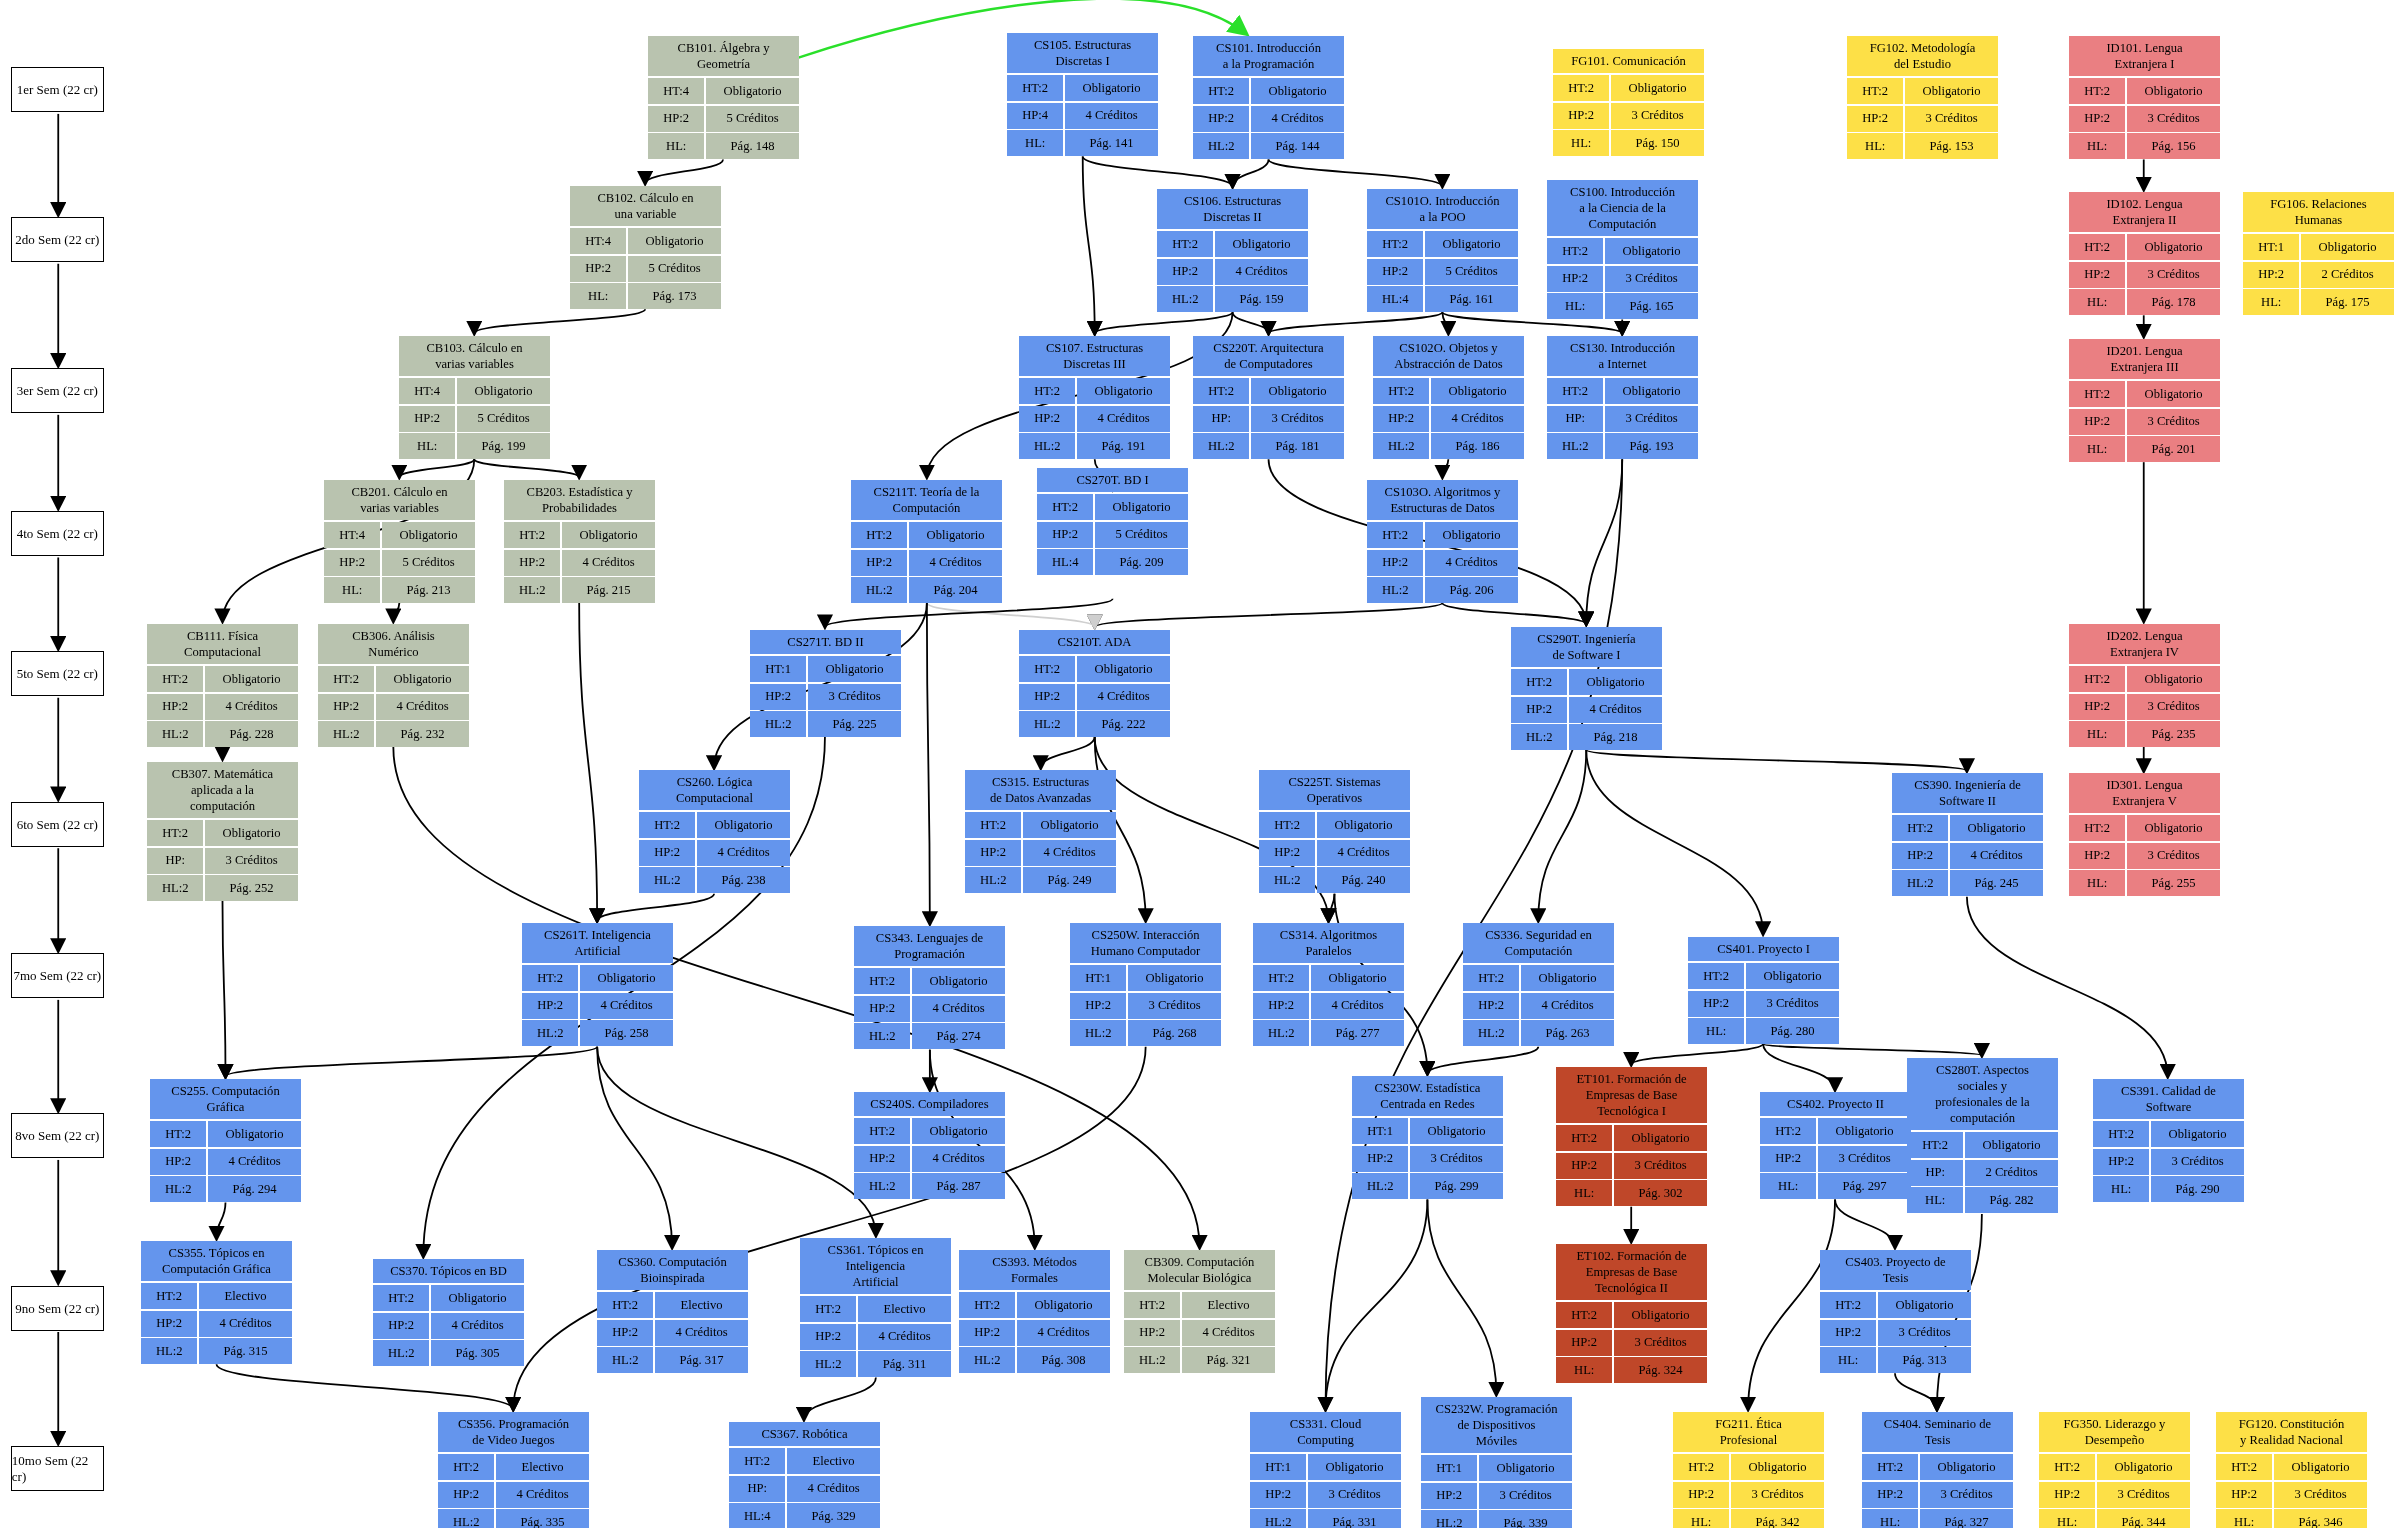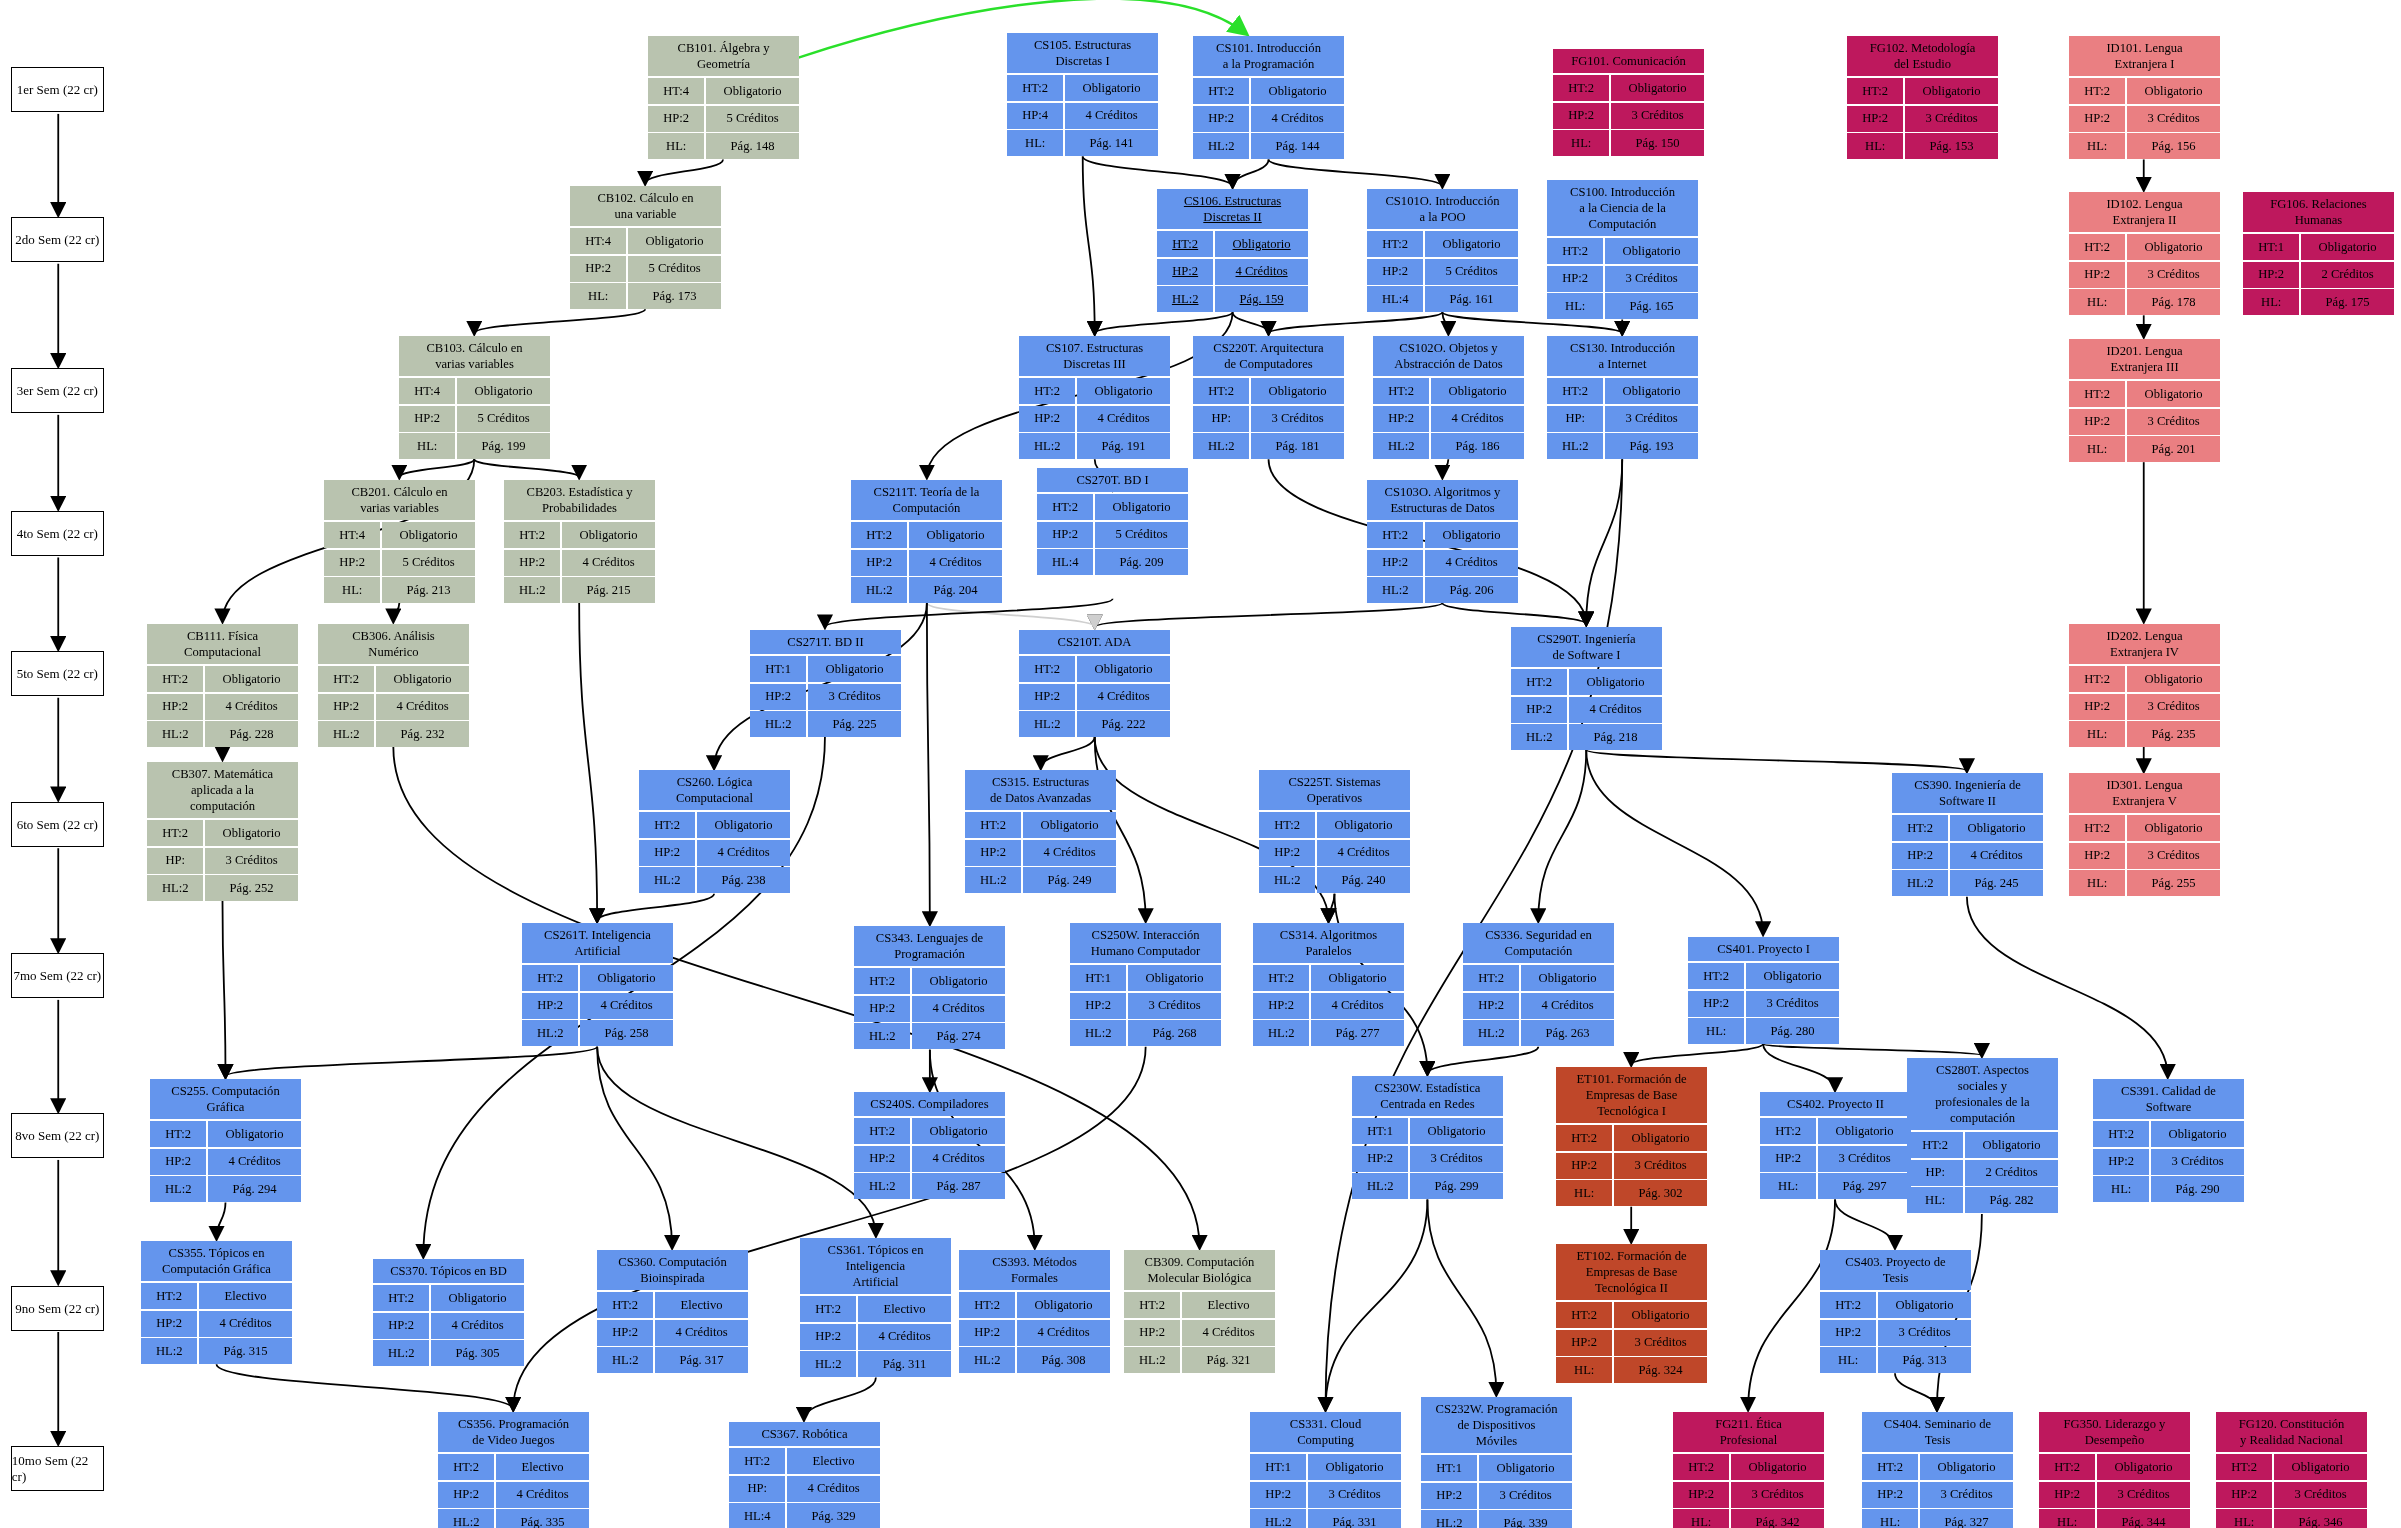--- a/index.html
+++ b/index.html
@@ -10,21 +10,21 @@
   .sem{position:absolute;left:10.8px;width:91px;height:43px;border:1.8px solid #000;background:#fff;
        display:flex;align-items:center;justify-content:center;font-size:13px;color:#000;z-index:2;}
   .node{position:absolute;width:151px;z-index:2;font-size:12.6px;color:#000;text-align:center;}
   .ntitle{padding:4.2px 1.8px;line-height:16px;white-space:pre-line;}
   .nrow{display:flex;margin-top:1.8px;}
   .ncell{padding:5.4px 1.2px;line-height:15px;}
   .cl{width:54px;margin-right:1.8px;flex:none;}
   .cr{flex:1;}
   .cb .ntitle,.cb .ncell{background:#b9c3af;}
   .cs .ntitle,.cs .ncell{background:#6495ed;}
-  .fg .ntitle,.fg .ncell{background:#be185d;}
+  .fg .ntitle,.fg .ncell{background:#fde047;}
   .id .ntitle,.id .ncell{background:#ea7f82;}
   .et .ntitle,.et .ncell{background:#bf4729;}
 </style>
 </head>
 <body>
 
 <div id="canvas">
   <svg id="edge-layer" xmlns="http://www.w3.org/2000/svg" viewBox="0 0 4005 2549" width="2401" height="1528">
     <defs>
       <marker id="m-black" markerWidth="9" markerHeight="9" refX="7" refY="4.5" orient="auto">
@@ -231,21 +231,21 @@
       </div>
       <div class="nrow">
         <div class="ncell cl">HP:2</div>
         <div class="ncell cr">5 Créditos</div>
       </div>
       <div class="nrow">
         <div class="ncell cl">HL:</div>
         <div class="ncell cr">Pág. 173</div>
       </div>
     </div>
-    <div class="node cs" style="left: 1157px; top: 189px; text-decoration: underline;">
+    <div class="node cs" style="left: 1157px; top: 189px;">
       <div class="ntitle">CS106. Estructuras
 Discretas II</div>
       <div class="nrow">
         <div class="ncell cl">HT:2</div>
         <div class="ncell cr">Obligatorio</div>
       </div>
       <div class="nrow">
         <div class="ncell cl">HP:2</div>
         <div class="ncell cr">4 Créditos</div>
       </div>

